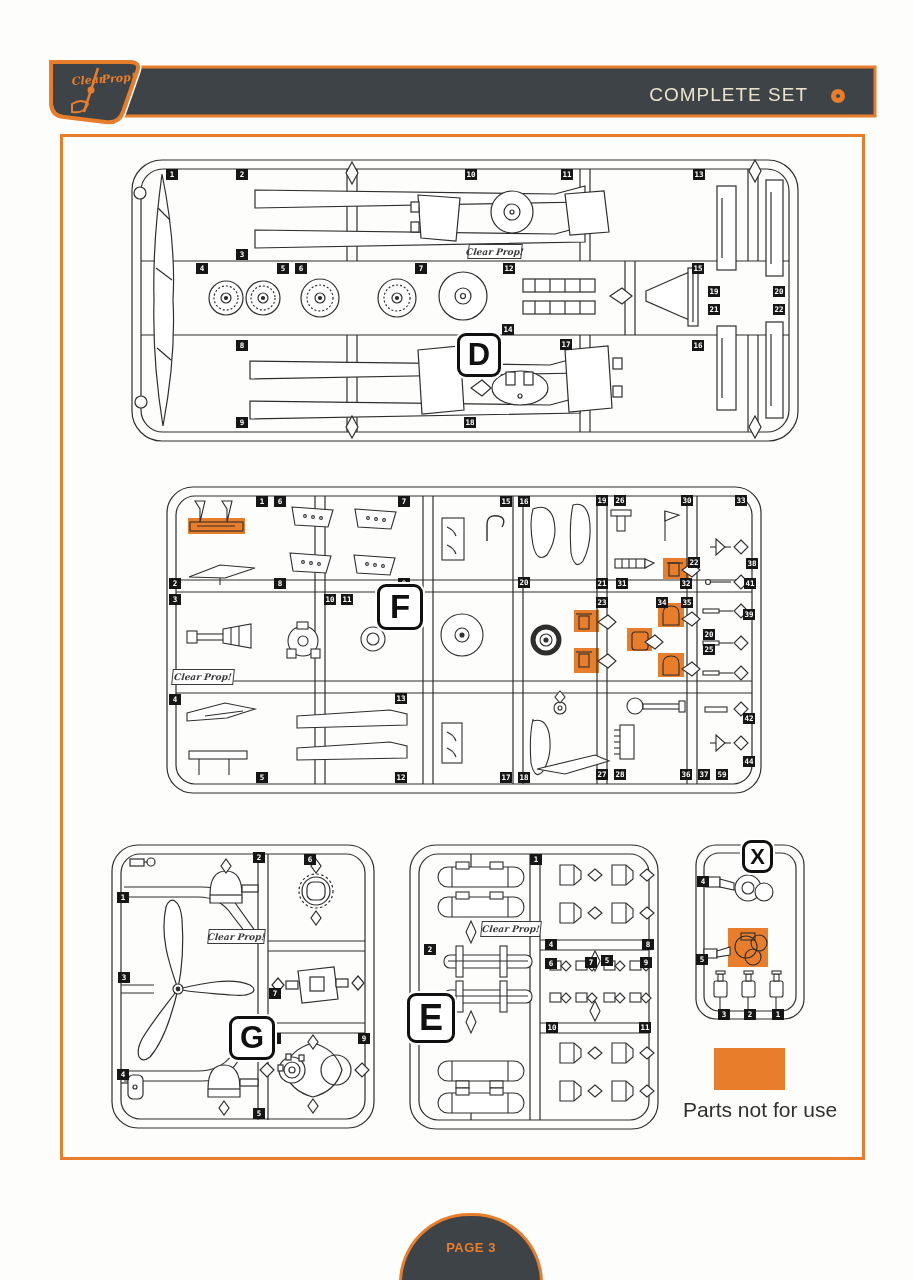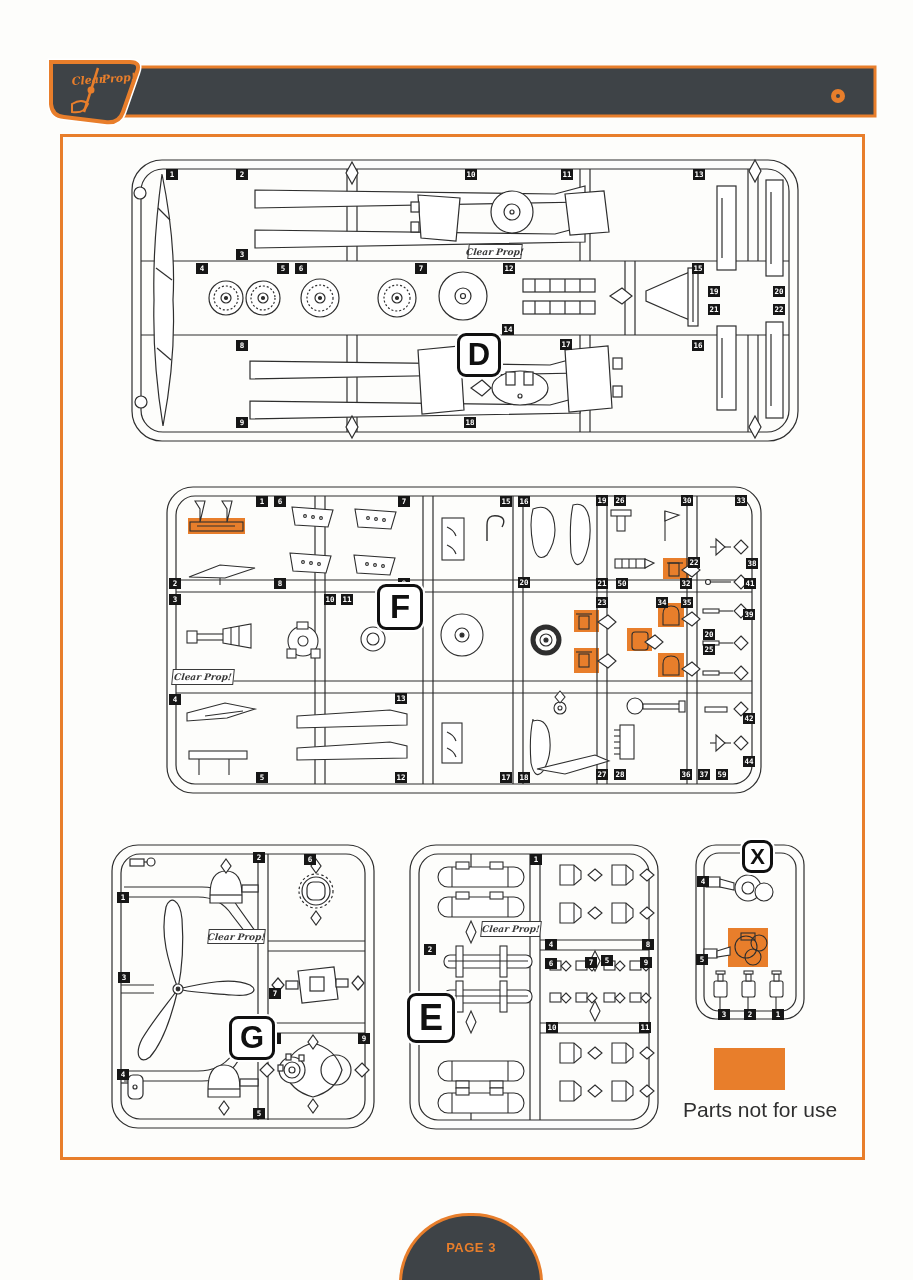--- a/index.html
+++ b/index.html
@@ -44,20 +44,21 @@
 </head>
 <body>
 
 <div id="canvas">
 
   <div id="page-frame"></div>
 
   <svg id="header-bar-svg" width="792" height="56" viewBox="0 0 792 56">
     <path d="M38,3 L787,3 L787,52 L13,52 Z" fill="#3E4347" stroke="#E87E2B" stroke-width="3"></path>
   </svg>
+  <div class="hdr-title">COMPLETE SET</div>
   <div class="hdr-dot">
       <i></i>
     </div>
 
   <svg id="logo-svg" width="104" height="72" viewBox="0 0 104 72">
     <path d="M9,6 H88 Q99,6 95,16 L81,56 Q77,68 63,66 L22,61 Q10,60 9,48 Z" fill="#3E4347" stroke="#fff" stroke-width="7"></path>
     <path d="M9,6 H88 Q99,6 95,16 L81,56 Q77,68 63,66 L22,61 Q10,60 9,48 Z" fill="#3E4347" stroke="#E87E2B" stroke-width="4"></path>
     <g>
       <line x1="56" y1="12" x2="42" y2="56" stroke="#E87E2B" stroke-width="2.5"></line>
       <circle cx="49" cy="34" r="3.5" fill="#E87E2B"></circle>
@@ -592,21 +593,21 @@
       <div class="chip" style="left: 735px; top: 495px;">33</div>
       <div class="chip" style="left: 169px; top: 578px;">2</div>
       <div class="chip" style="left: 169px; top: 594px;">3</div>
       <div class="chip" style="left: 169px; top: 694px;">4</div>
       <div class="chip" style="left: 274px; top: 578px;">8</div>
       <div class="chip" style="left: 398px; top: 578px;">9</div>
       <div class="chip" style="left: 324px; top: 594px;">10</div>
       <div class="chip" style="left: 341px; top: 594px;">11</div>
       <div class="chip" style="left: 518px; top: 577px;">20</div>
       <div class="chip" style="left: 596px; top: 578px;">21</div>
-      <div class="chip" style="left: 616px; top: 578px;">50</div>
+      <div class="chip" style="left: 616px; top: 578px;">31</div>
       <div class="chip" style="left: 680px; top: 578px;">32</div>
       <div class="chip" style="left: 688px; top: 557px;">22</div>
       <div class="chip" style="left: 746px; top: 558px;">38</div>
       <div class="chip" style="left: 596px; top: 597px;">23</div>
       <div class="chip" style="left: 616px; top: 597px; margin-left: 40px;">34</div>
       <div class="chip" style="left: 681px; top: 597px;">35</div>
       <div class="chip" style="left: 744px; top: 578px;">41</div>
       <div class="chip" style="left: 703px; top: 629px;">20</div>
       <div class="chip" style="left: 703px; top: 644px;">25</div>
       <div class="chip" style="left: 743px; top: 609px;">39</div>

